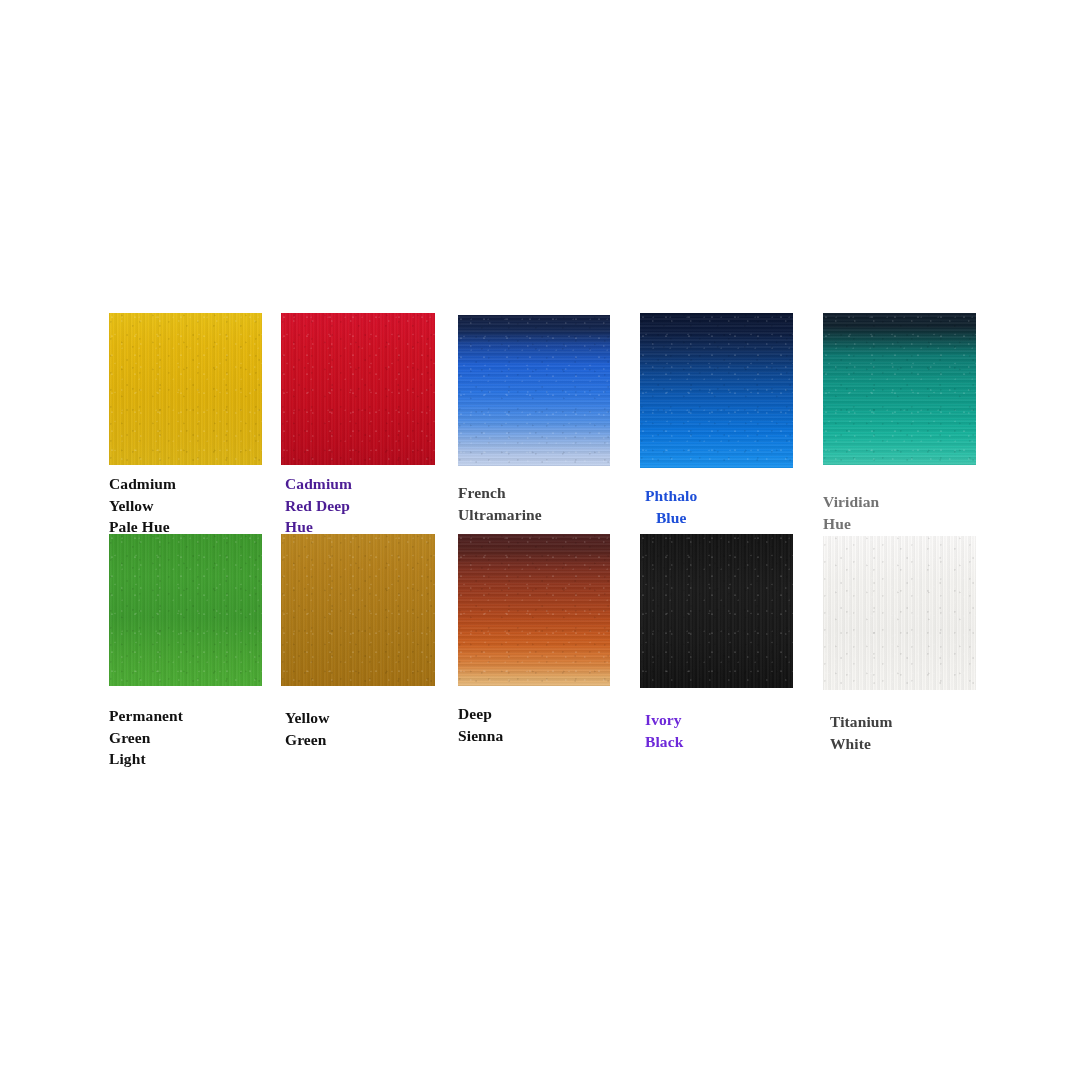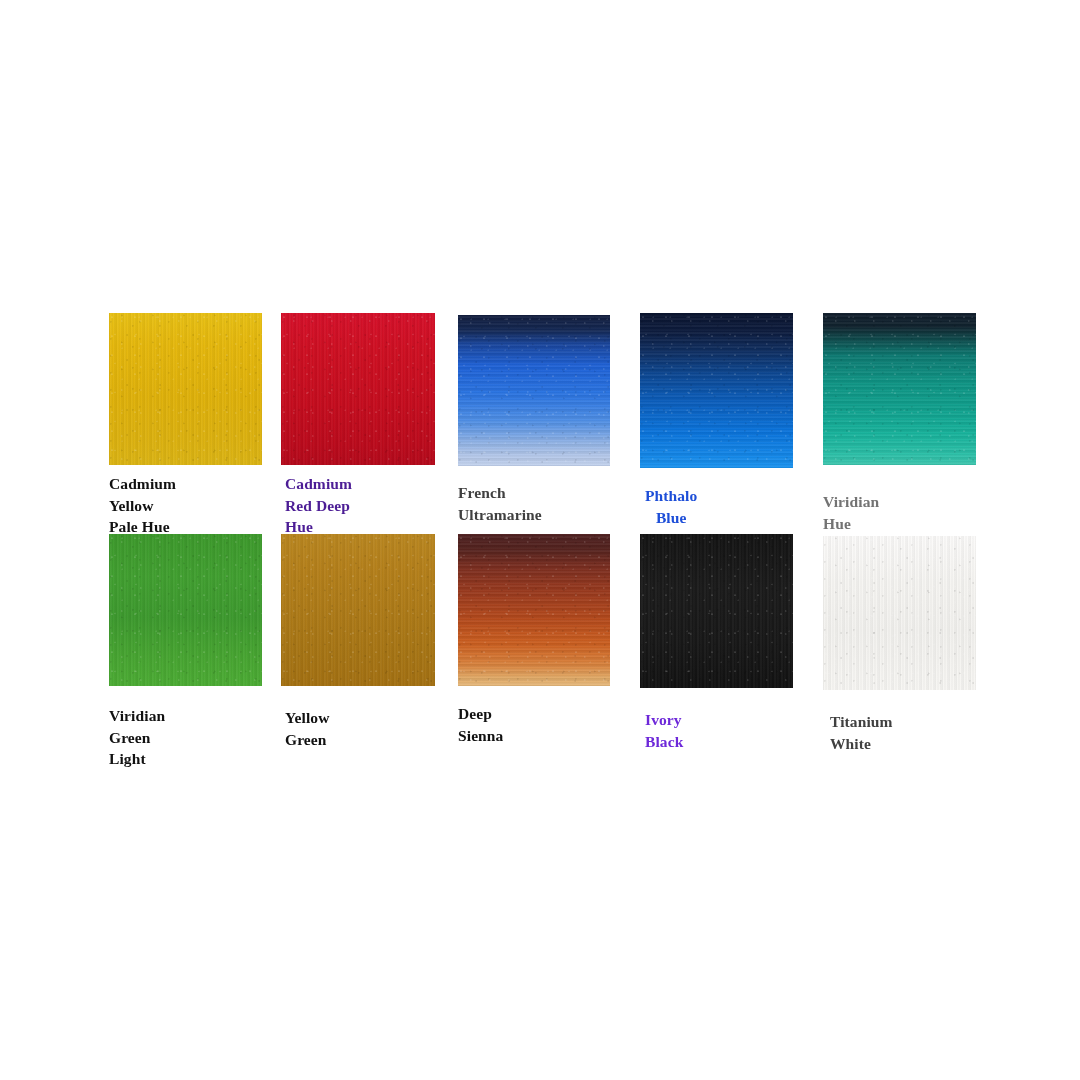--- a/index.html
+++ b/index.html
@@ -137,21 +137,21 @@
         <div class="grain-h"></div>
         <div class="speckle"></div>
       </div>
       <div class="swatch-label" style="left: 815px; top: 478px; color: #737373; margin-top: 13px;">Viridian Hue</div>
     </div>
     <div class="swatch-cell" style="left: 0px; top: 0px;">
       <div class="swatch-chip" style="left: 101px; top: 534px; width: 153px; height: 152px; background-color: rgb(63, 155, 46); background-image: linear-gradient(rgb(61, 154, 44) 0%, rgb(65, 160, 48) 28%, rgb(61, 154, 46) 55%, rgb(71, 165, 49) 80%, rgb(76, 172, 52) 100%);">
         <div class="grain-v"></div>
         <div class="speckle"></div>
       </div>
-      <div class="swatch-label" style="left: 101px; top: 705px; color: rgb(17, 17, 17);">Viridian Green
+      <div class="swatch-label" style="left: 101px; top: 705px; color: rgb(17, 17, 17);">Permanent Green
 Light</div>
     </div>
     <div class="swatch-cell" style="left: 0px; top: 0px;">
       <div class="swatch-chip" style="left: 273px; top: 534px; width: 154px; height: 152px; background-color: rgb(181, 128, 26); background-image: linear-gradient(rgb(186, 135, 32) 0%, rgb(181, 128, 26) 25%, rgb(173, 122, 23) 55%, rgb(167, 117, 20) 80%, rgb(164, 113, 18) 100%);">
         <div class="grain-v"></div>
         <div class="speckle"></div>
       </div>
       <div class="swatch-label" style="left: 277px; top: 707px; color: rgb(17, 17, 17);">Yellow Green</div>
     </div>
     <div class="swatch-cell" style="left: 0px; top: 0px;">

